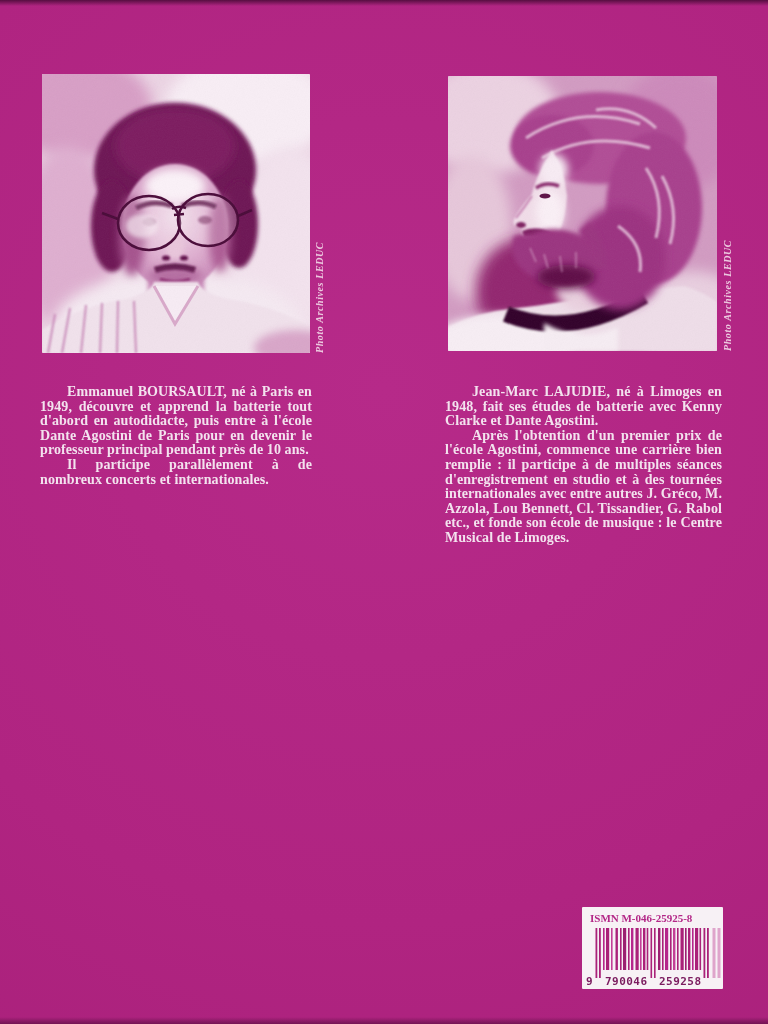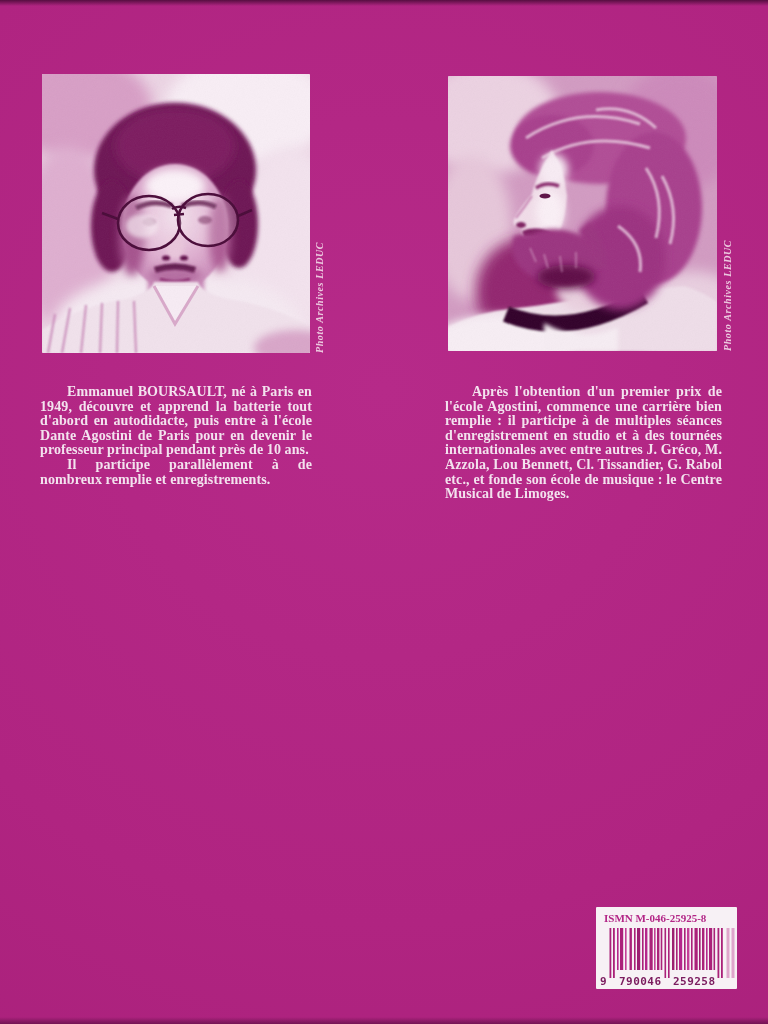--- a/index.html
+++ b/index.html
@@ -25,21 +25,21 @@
   }
   .credit-left{left:312px;top:221px;}
   .credit-right{left:720px;top:219px;}
   .bio{
     position:absolute;color:#f3e2ee;font-size:14px;line-height:14.6px;
     font-weight:700;text-align:justify;letter-spacing:.1px;
   }
   .bio p{margin:0;text-indent:27px;}
   .bio-left{left:40px;top:385px;width:272px;}
   .bio-right{left:445px;top:385px;width:277px;}
-  .barcode{position:absolute;left:596px;top:907px;width:166px;height:82px;}
+  .barcode{position:absolute;left:582px;top:907px;width:166px;height:82px;}
   .barcode svg{display:block;}
 </style>
 </head>
 <body>
 
 <div class="page">
 
   <div class="photo photo-left">
     <svg width="268" height="279" viewBox="0 0 268 279" xmlns="http://www.w3.org/2000/svg">
       <defs>
@@ -191,24 +191,25 @@
             <path d="M128,176 L128,192"></path>
         </g>
       </g>
       <rect width="269" height="275" filter="url(#rgrain)" opacity="0.05"></rect>
     </svg>
   </div>
   <div class="photo-credit credit-right">Photo Archives LEDUC</div>
 
   <div class="bio bio-left">
     <p>Emmanuel BOURSAULT, né à Paris en 1949, découvre et apprend la batterie tout d'abord en autodidacte, puis entre à l'école Dante Agostini de Paris pour en devenir le professeur principal pendant près de 10 ans.</p>
-    <p>Il participe parallèlement à de nombreux remplie et enregistrements.</p>
+    <p>Il participe parallèlement à de nombreux concerts et internationales.</p>
   </div>
 
   <div class="bio bio-right">
+    <p>Jean-Marc LAJUDIE, né à Limoges en 1948, fait ses études de batterie avec Kenny Clarke et Dante Agostini.</p>
     <p>Après l'obtention d'un premier prix de l'école Agostini, commence une carrière bien remplie : il participe à de multiples séances d'enregistrement en studio et à des tournées internationales avec entre autres J. Gréco, M. Azzola, Lou Bennett, Cl. Tissandier, G. Rabol etc., et fonde son école de musique : le Centre Musical de Limoges.</p>
   </div>
 
   <div class="barcode">
     <svg width="141" height="82" viewBox="0 0 141 82" xmlns="http://www.w3.org/2000/svg">
       <rect x="0" y="0" width="141" height="82" rx="1" fill="#f7f1f5"></rect>
       <text x="8" y="15" font-family="Liberation Serif, serif" font-weight="700" font-size="11" fill="#b32787">ISMN M-046-25925-8</text>
       <g fill="#aa2179">
         <rect x="13.5" y="21" width="1.8" height="50"></rect>
           <rect x="17" y="21" width="1.8" height="50"></rect>

